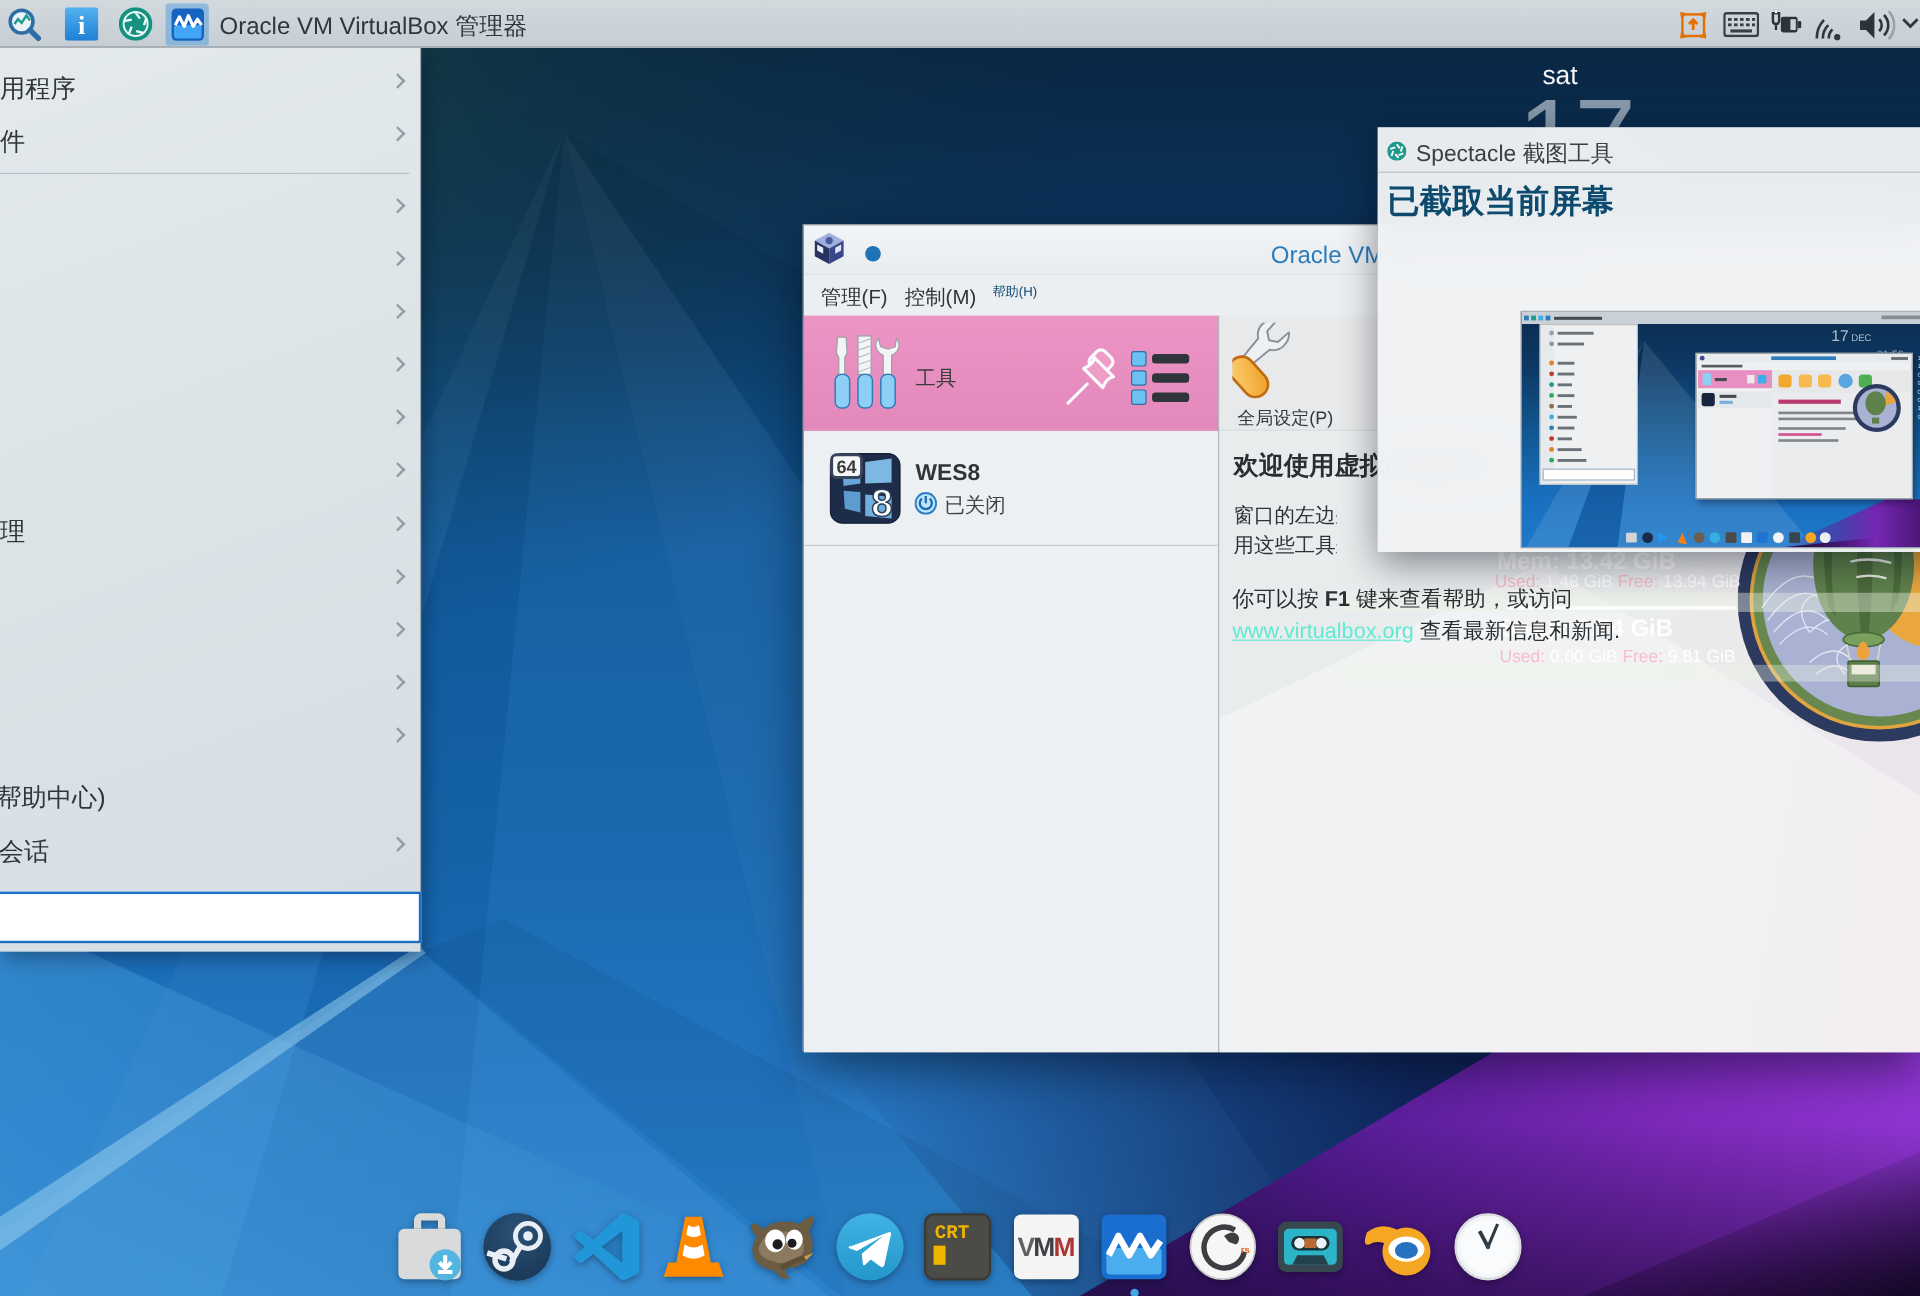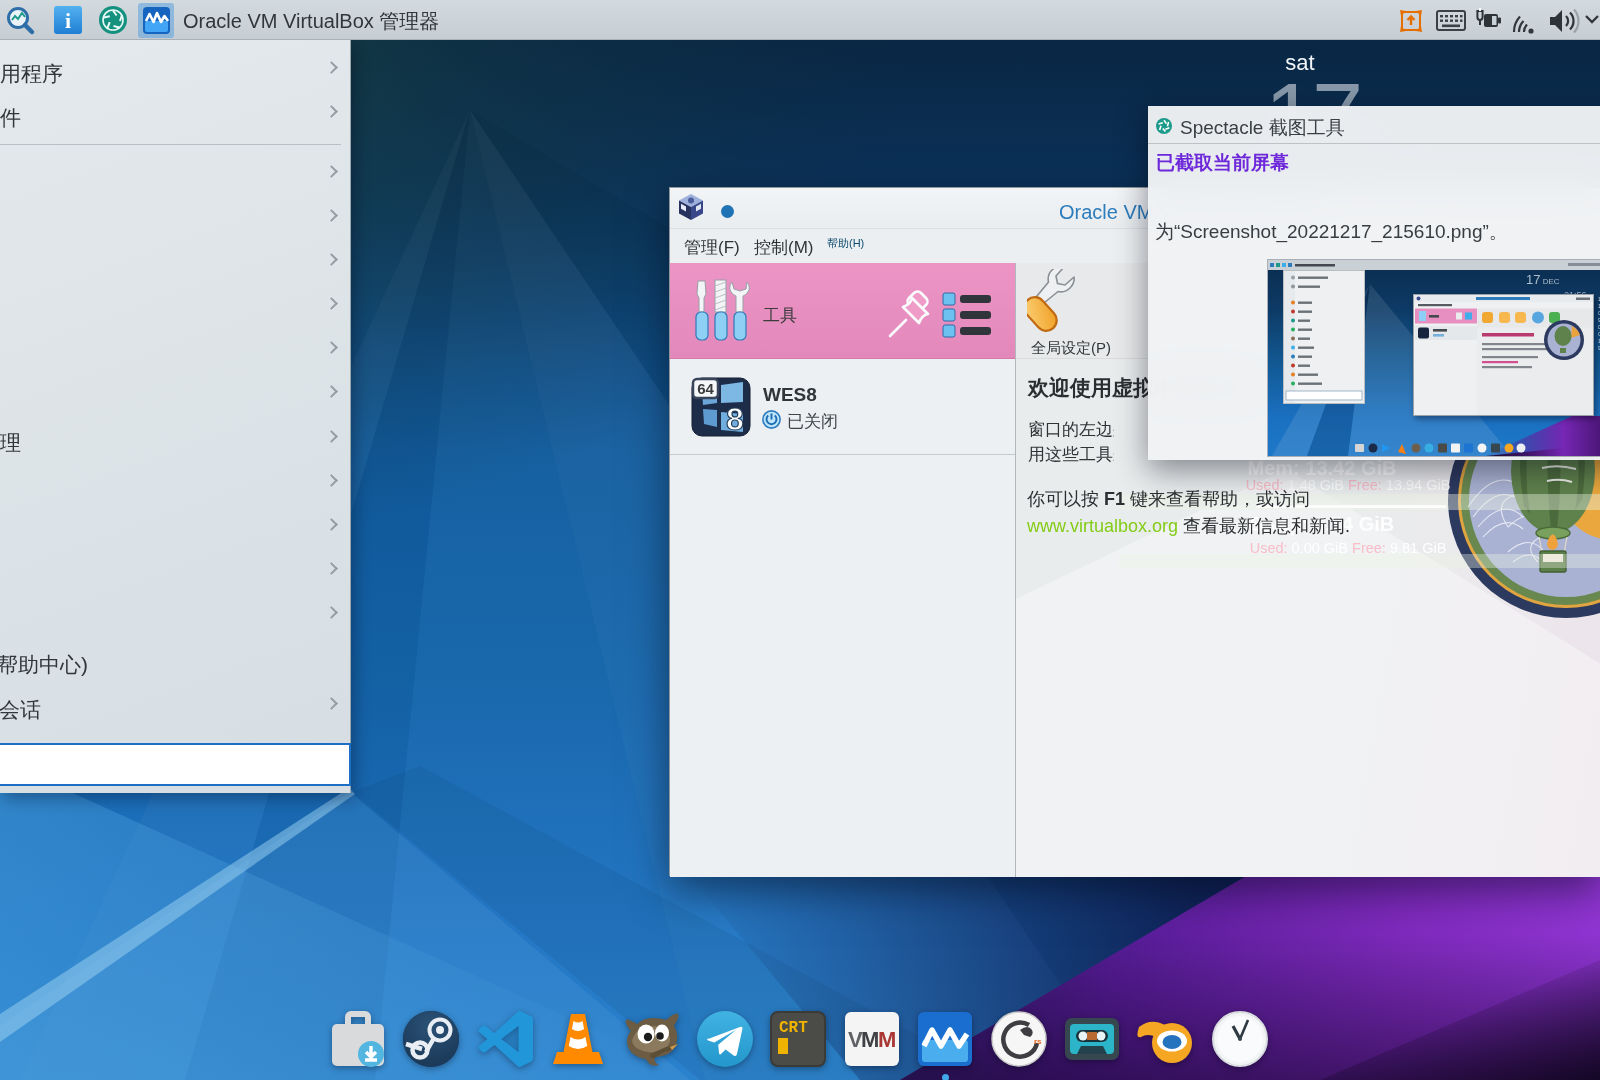--- a/index.html
+++ b/index.html
@@ -239,21 +239,21 @@
   </svg>
  
  <div class="abs" style="left:358px;top:186px;font-size:21px;font-weight:bold;color:#2b2e31;white-space:nowrap;">欢迎使用虚拟电脑控制台！</div>
  <div class="abs" style="left:358px;top:230px;width:86px;height:22px;overflow:hidden;font-size:17px;color:#303336;white-space:nowrap;">窗口的左边列出了本电脑上的所有虚拟电脑。可以</div>
  <div class="abs" style="left:358px;top:255px;width:86px;height:22px;overflow:hidden;font-size:17px;color:#303336;white-space:nowrap;">用这些工具来创建新的虚拟电脑或进行设置。</div>
  
  <div class="abs" style="left:345px;top:75px;width:1px;height:614px;background:#b2b7bb;"></div>
 </div>
 <div id="vboxtext" class="abs" style="z-index:23;">
  <div class="abs" style="left:1027px;top:487px;font-size:18px;color:#2c2f32;white-space:nowrap;">你可以按 <b>F1</b> 键来查看帮助，或访问</div>
- <div class="abs" style="left:1027px;top:514px;font-size:18px;color:#2c2f32;white-space:nowrap;"><span style="color:#84cc16;">www.virtualbox.org</span> 查看最新信息和新闻.</div>
+ <div class="abs" style="left:1027px;top:514px;font-size:18px;color:#2c2f32;white-space:nowrap;"><span style="color:#5eead4;text-decoration:underline;">www.virtualbox.org</span> 查看最新信息和新闻.</div>
 </div>
 <div id="menu" class="abs">
  <div class="mi" style="top:20px;">
         <span style="position:absolute;left:-21px;">应用程序</span>
         <i class="arr"></i>
       </div>
  <div class="mi" style="top:64px;">
         <span style="position:absolute;left:-21px;">文件</span>
         <i class="arr"></i>
       </div>
@@ -303,22 +303,21 @@
 </div>
 <div id="notif" class="abs" style="overflow:hidden;margin-left:41px;">
  <svg class="abs" style="left:8px;top:12px;" width="16" height="16" viewBox="0 0 16 16">
   <circle cx="8" cy="8" r="8" fill="#1d9a8b"></circle>
   <g stroke="#fff" stroke-width="1.6" fill="none">
    <path d="M8 2.2 l2.4 3.4 M12.6 4 l-1.2 4.2 M13.4 9.8 l-4 1.4 M9.4 13.6 l-2.6 -3.2 M3.6 12 l1.4 -4.2 M2.6 6 l4.2 -1.2"></path>
   </g>
  </svg>
  <div class="abs" style="left:32px;top:9px;font-size:19px;color:#3a3f43;">Spectacle 截图工具</div>
  <div class="abs" style="left:0;top:37px;width:493px;height:1px;background:rgba(60,70,80,.25);"></div>
- <div class="abs" style="left:8px;top:44px;font-size:19px;font-weight:bold;color:#6d28d9;">已截取当前屏幕</div>
- <div class="abs" style="left:7px;top:113px;font-size:19px;color:#383d41;white-space:nowrap;">为“Screenshot_20221217_215610.png”。</div>
+ <div class="abs" style="left:8px;top:44px;font-size:27px;font-weight:bold;color:#0c4a6e;">已截取当前屏幕</div>
 
  <div id="thumb" class="abs" style="left:120px;top:154px;width:348px;height:196px;overflow:hidden;background:#1465ad;outline:1px solid rgba(40,50,70,.35);">
   <svg class="abs" style="left:0;top:0;" width="348" height="196" viewBox="0 0 348 196">
    <defs>
     <linearGradient id="tbase" x1="0" y1="0" x2="0" y2="1">
      <stop offset="0" stop-color="#0b2c4e"></stop>
               <stop offset=".25" stop-color="#0d3a66"></stop>
      <stop offset=".5" stop-color="#11568f"></stop>
               <stop offset=".8" stop-color="#1a70c0"></stop>
      <stop offset="1" stop-color="#1e78c8"></stop>

